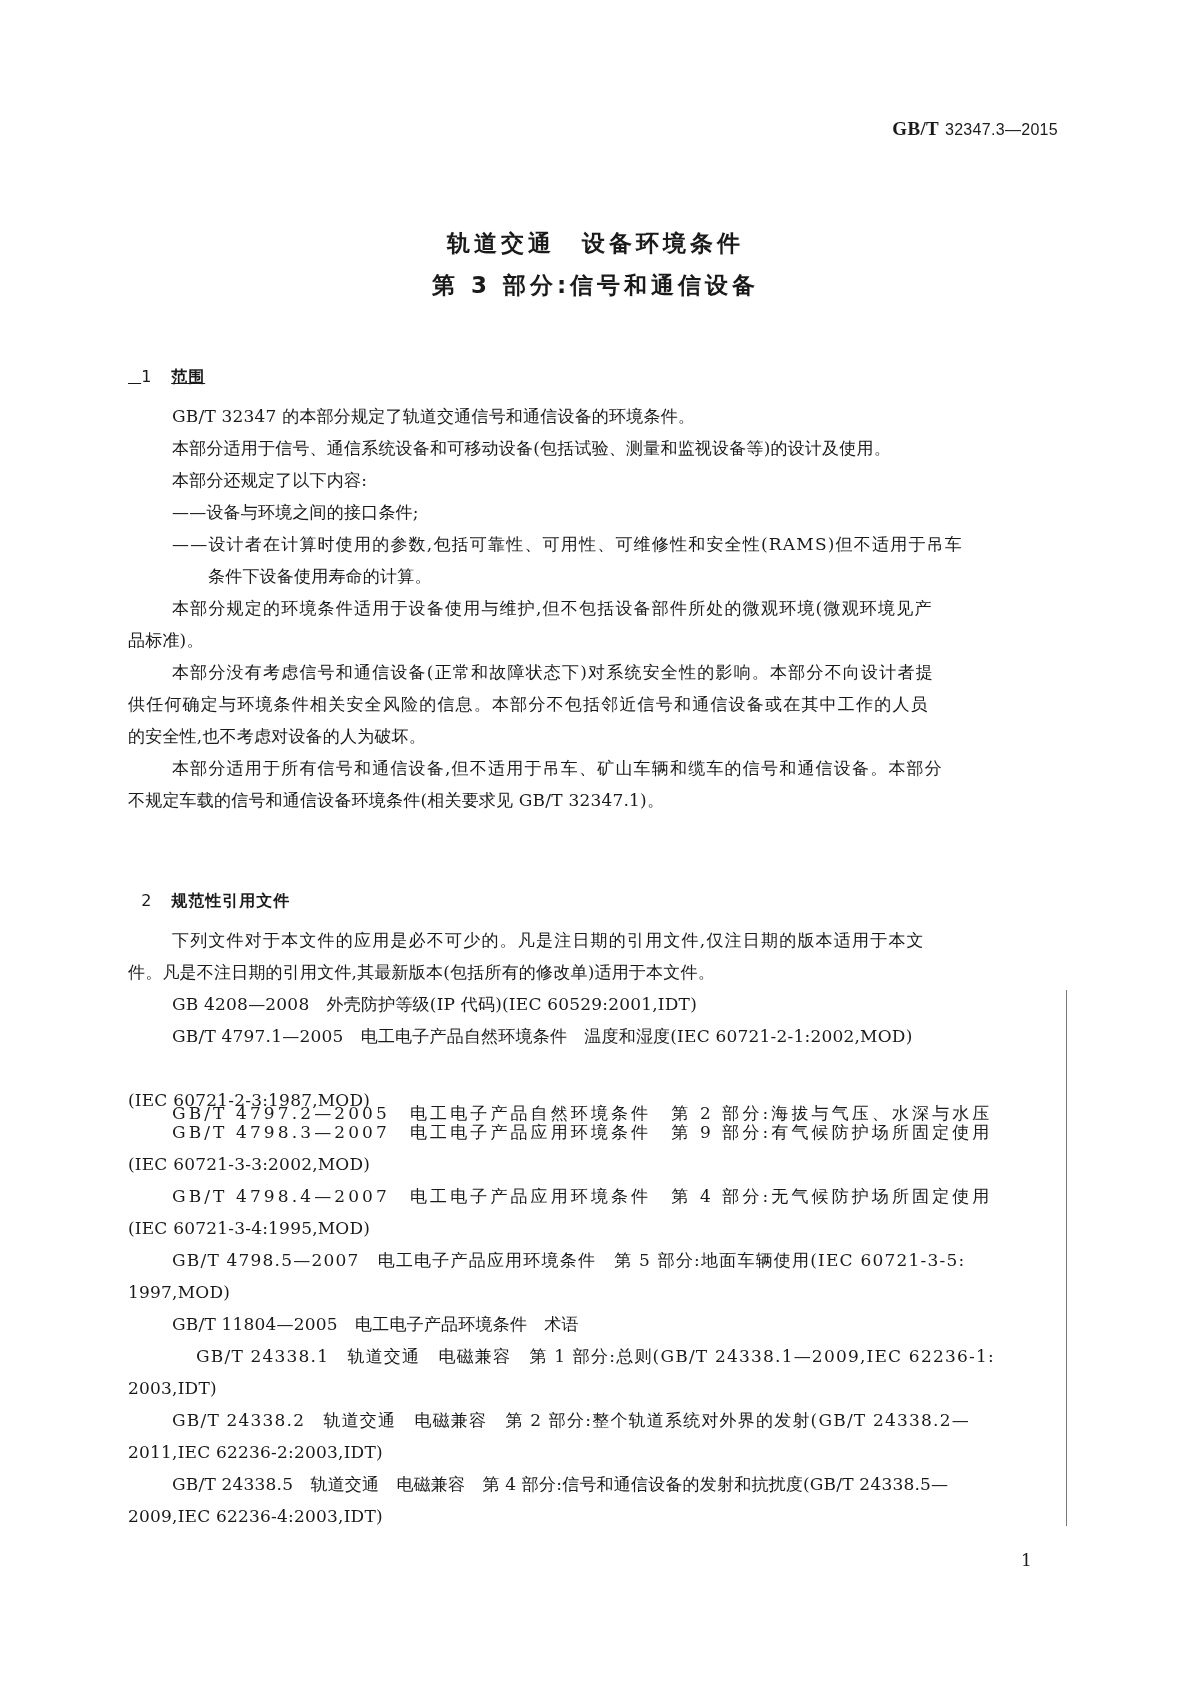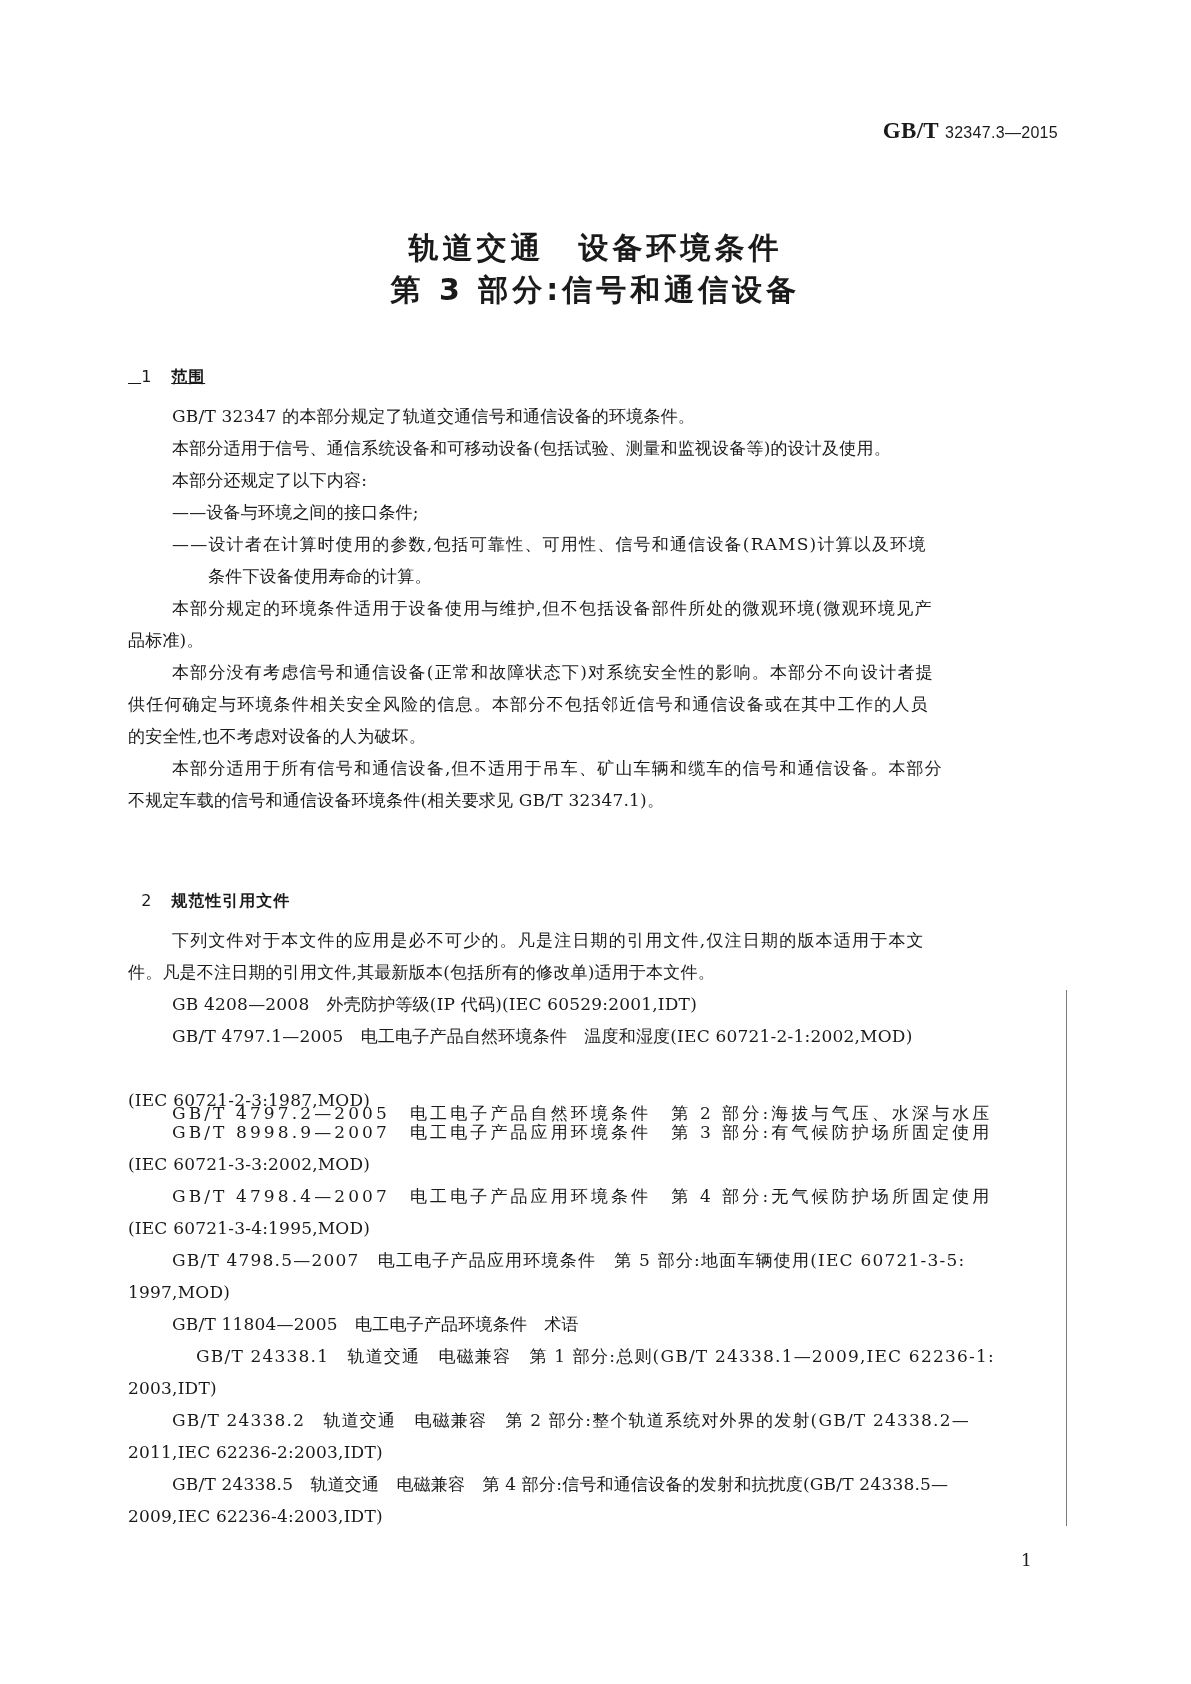--- a/index.html
+++ b/index.html
@@ -19,36 +19,36 @@
       position: absolute;
       top: 118px;
       right: 133px;
       font-size: 18px;
       letter-spacing: 0.3px;
       white-space: nowrap;
     }
     .std-number .gbt {
       font-family: "Liberation Serif", "DejaVu Serif", serif;
       font-weight: bold;
-      font-size: 23px;
+      font-size: 19px;
       margin-top: 8px;
     }
     .std-number .num {
       font-family: "Liberation Sans", "DejaVu Sans", sans-serif;
       font-size: 16px;
       margin-left: 6px;
     }
     .title {
       position: absolute;
       left: 0;
       width: 1191px;
       text-align: center;
       font-family: "DejaVu Sans", "Liberation Sans", sans-serif;
       font-weight: bold;
-      font-size: 30px;
+      font-size: 23px;
       letter-spacing: 4px;
       white-space: pre;
     }
     .title-1 { top: 228px; }
     .title-2 { top: 270px; }
 
     .section-heading {
       position: absolute;
       left: 128px;
       font-family: "DejaVu Sans", "Liberation Sans", sans-serif;
@@ -102,41 +102,41 @@
 <div class="title title-2">第 3 部分:信号和通信设备</div>
 
 <div class="section-heading" style="top:348px;text-decoration:underline;">
   <span class="sec-num">1</span><span>范围</span>
 </div>
 
 <div class="line indent" style="top:406px;">GB/T 32347 的本部分规定了轨道交通信号和通信设备的环境条件。</div>
 <div class="line indent" style="top:438px;">本部分适用于信号、通信系统设备和可移动设备(包括试验、测量和监视设备等)的设计及使用。</div>
 <div class="line indent" style="top:470px;">本部分还规定了以下内容:</div>
 <div class="line indent" style="top:502px;">——设备与环境之间的接口条件;</div>
-<div class="line indent justify-mid" style="top:534px;">——设计者在计算时使用的参数,包括可靠性、可用性、信号和通信设备(RAMS)计算以及环境</div>
+<div class="line indent justify-mid" style="top:534px;">——设计者在计算时使用的参数,包括可靠性、可用性、可维修性和安全性(RAMS)但不适用于吊车</div>
 <div class="line dash-cont" style="top:566px;">条件下设备使用寿命的计算。</div>
 <div class="line indent justify-mid" style="top:598px;">本部分规定的环境条件适用于设备使用与维护,但不包括设备部件所处的微观环境(微观环境见产</div>
 <div class="line flush" style="top:630px;">品标准)。</div>
 <div class="line indent justify-mid" style="top:662px;">本部分没有考虑信号和通信设备(正常和故障状态下)对系统安全性的影响。本部分不向设计者提</div>
 <div class="line flush justify-mid" style="top:694px;">供任何确定与环境条件相关安全风险的信息。本部分不包括邻近信号和通信设备或在其中工作的人员</div>
 <div class="line flush" style="top:726px;">的安全性,也不考虑对设备的人为破坏。</div>
 <div class="line indent justify-mid" style="top:758px;">本部分适用于所有信号和通信设备,但不适用于吊车、矿山车辆和缆车的信号和通信设备。本部分</div>
 <div class="line flush" style="top:790px;">不规定车载的信号和通信设备环境条件(相关要求见 GB/T 32347.1)。</div>
 
 <div class="section-heading" style="top:872px;">
   <span class="sec-num">2</span><span>规范性引用文件</span>
 </div>
 
 <div class="line indent justify-mid" style="top:930px;">下列文件对于本文件的应用是必不可少的。凡是注日期的引用文件,仅注日期的版本适用于本文</div>
 <div class="line flush" style="top:962px;">件。凡是不注日期的引用文件,其最新版本(包括所有的修改单)适用于本文件。</div>
 <div class="line indent" style="top:994px;">GB 4208—2008　外壳防护等级(IP 代码)(IEC 60529:2001,IDT)</div>
 <div class="line indent" style="top:1026px;text-align:right;">GB/T 4797.1—2005　电工电子产品自然环境条件　温度和湿度(IEC 60721-2-1:2002,MOD)</div>
 <div class="line indent justify-wide" style="top:1103px;">GB/T 4797.2—2005　电工电子产品自然环境条件　第 2 部分:海拔与气压、水深与水压</div>
 <div class="line flush" style="top:1090px;">(IEC 60721-2-3:1987,MOD)</div>
-<div class="line indent justify-wide" style="top:1122px;">GB/T 8998.9—2007　电工电子产品应用环境条件　第 3 部分:有气候防护场所固定使用</div>
+<div class="line indent justify-wide" style="top:1122px;">GB/T 4798.3—2007　电工电子产品应用环境条件　第 9 部分:有气候防护场所固定使用</div>
 <div class="line flush" style="top:1154px;">(IEC 60721-3-3:2002,MOD)</div>
 <div class="line indent justify-wide" style="top:1186px;">GB/T 4798.4—2007　电工电子产品应用环境条件　第 4 部分:无气候防护场所固定使用</div>
 <div class="line flush" style="top:1218px;">(IEC 60721-3-4:1995,MOD)</div>
 <div class="line indent justify-mid" style="top:1250px;">GB/T 4798.5—2007　电工电子产品应用环境条件　第 5 部分:地面车辆使用(IEC 60721-3-5:</div>
 <div class="line flush" style="top:1282px;">1997,MOD)</div>
 <div class="line indent" style="top:1314px;">GB/T 11804—2005　电工电子产品环境条件　术语</div>
 <div class="line indent justify-mid" style="top:1346px;margin-left:24px;">GB/T 24338.1　轨道交通　电磁兼容　第 1 部分:总则(GB/T 24338.1—2009,IEC 62236-1:</div>
 <div class="line flush" style="top:1378px;">2003,IDT)</div>
 <div class="line indent justify-mid" style="top:1410px;">GB/T 24338.2　轨道交通　电磁兼容　第 2 部分:整个轨道系统对外界的发射(GB/T 24338.2—</div>
 <div class="line flush" style="top:1442px;">2011,IEC 62236-2:2003,IDT)</div>

